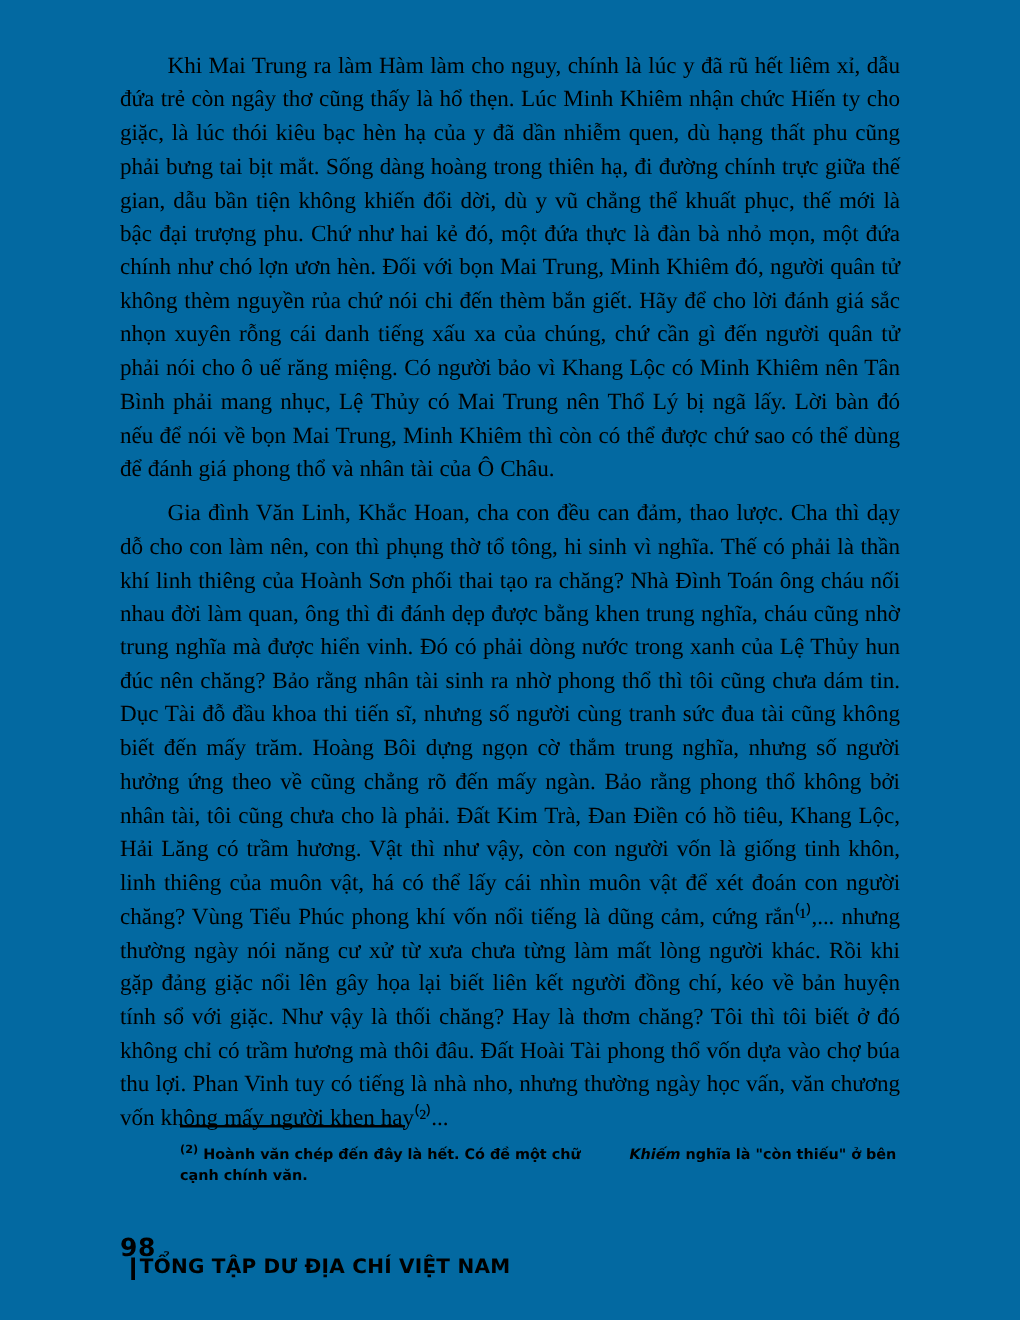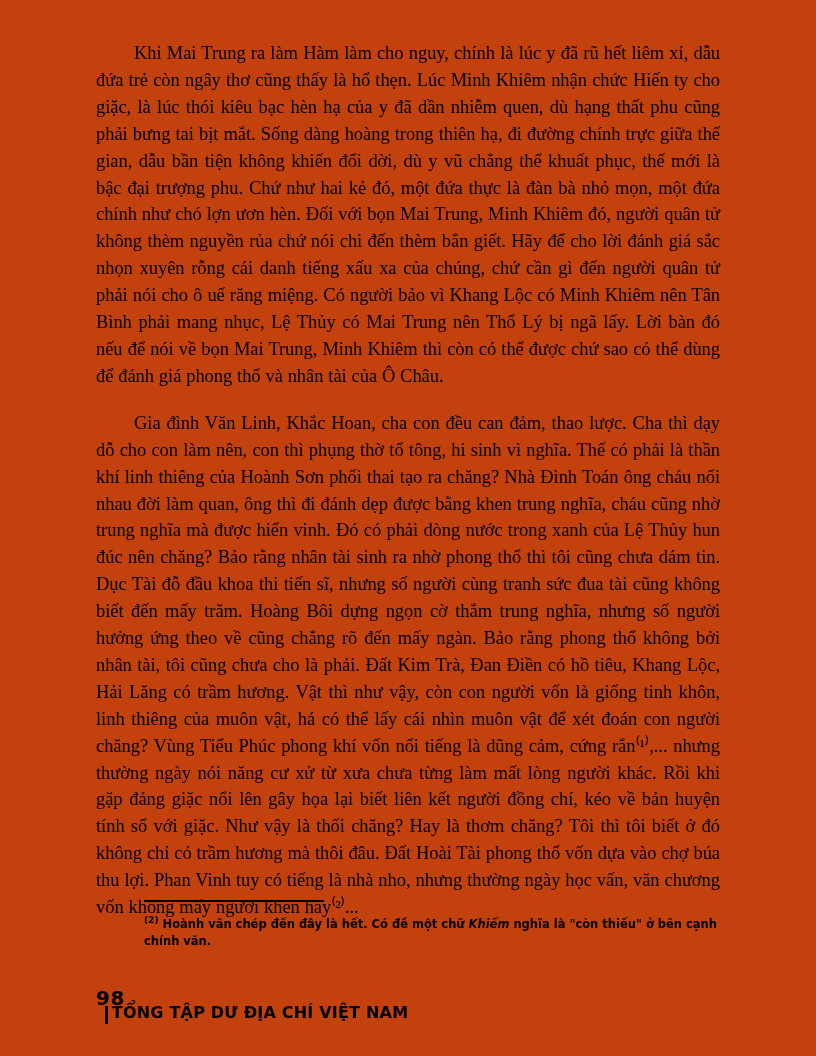--- a/index.html
+++ b/index.html
@@ -13,40 +13,40 @@
     position: relative;
     font-family: "Liberation Serif", serif;
     color: #000000;
     overflow: hidden;
   }
   .page {
     position: absolute;
     left: 0; top: 0;
     width: 816px;
     height: 1056px;
-    background: #c2410c;
+    background: #0369a1;
     text-decoration: underline;
   }
   .content {
     position: absolute;
     left: 96px;
     top: 40px;
     width: 624px;
   }
   .para {
     font-size: 18.5px;
     line-height: 1.455;
     text-align: justify;
     text-indent: 38px;
     margin: 0 0 0 0;
     letter-spacing: -0.05px;
     word-spacing: 0.3px;
   }
   .para + .para {
-    margin-top: 20px;
+    margin-top: 8px;
   }
   .footnote-area {
     position: absolute;
     left: 96px;
     top: 900px;
     width: 624px;
   }
   .footnote-rule {
     width: 180px;
     height: 2px;
@@ -60,20 +60,21 @@
     color: #000000;
     margin: 0 0 10px 48px;
     font-weight: 600;
   }
   .footnote .marker {
     font-size: 9px;
     vertical-align: super;
   }
   .footnote .it {
     font-style: italic;
+    margin-left: 35px;
   }
   .page-footer {
     position: absolute;
     left: 96px;
     bottom: 34px;
     width: 624px;
     display: flex;
     align-items: flex-end;
   }
   .page-number {

